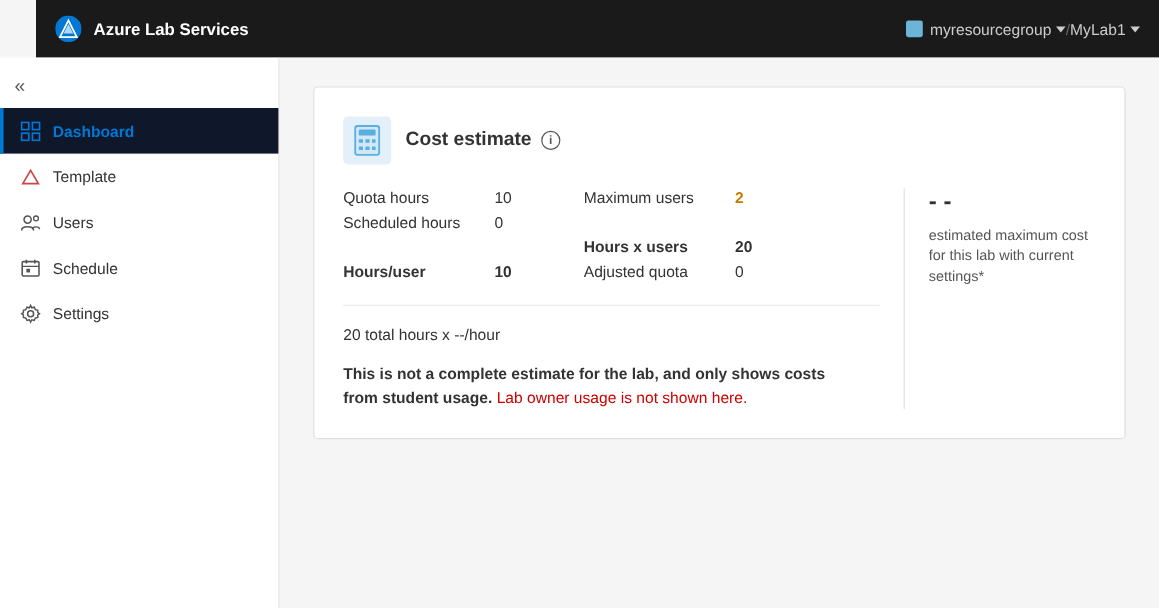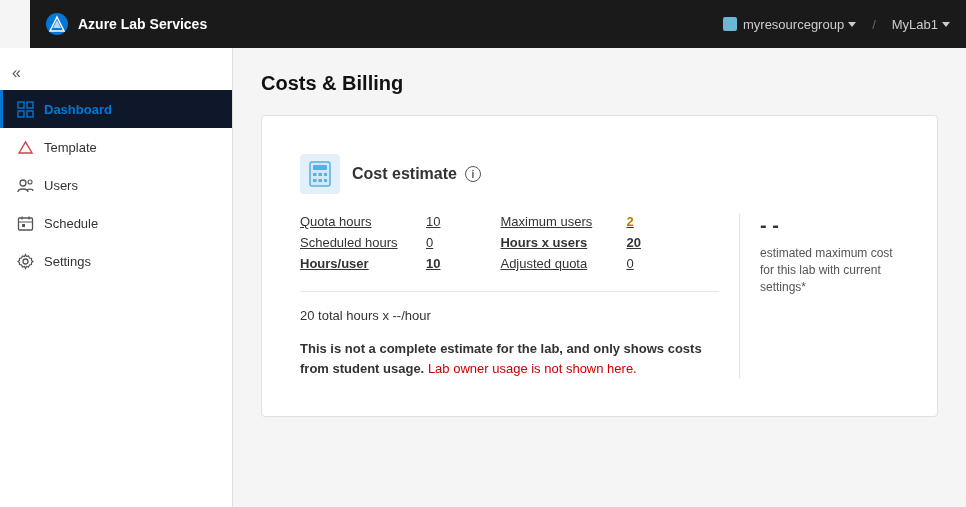--- a/index.html
+++ b/index.html
@@ -19,21 +19,21 @@
     .topnav-logo {
       display: flex;
       align-items: center;
       gap: 10px;
       font-size: 14px;
       font-weight: 600;
     }
     .topnav-breadcrumb {
       display: flex;
       align-items: center;
-      gap: 16px;
+      gap: 0;
       margin-left: auto;
       color: #ccc;
       font-size: 13px;
     }
     .topnav-breadcrumb .sep { color: #666; }
     .topnav-breadcrumb .crumb {
       display: flex; align-items: center; gap: 4px; cursor: pointer;
     }
     .chevron-down {
       display: inline-block;
@@ -114,21 +114,21 @@
       font-weight: 600;
       color: #111;
       margin-bottom: 20px;
     }
 
     
     .card {
       background: #fff;
       border: 1px solid #e0e0e0;
       border-radius: 4px;
-      padding: 38px;
+      padding: 24px;
       max-width: 700px;
     }
     .card-header {
       display: flex;
       align-items: center;
       gap: 12px;
       margin-bottom: 20px;
     }
     .card-header-icon {
       width: 40px; height: 40px;
@@ -154,21 +154,20 @@
       color: #555;
       cursor: pointer;
       flex-shrink: 0;
     }
 
     
     .data-grid {
       display: flex;
       gap: 60px;
       margin-bottom: 20px;
-      text-decoration: underline;
     }
     .data-col {
       display: flex;
       flex-direction: column;
       gap: 6px;
     }
     .data-row {
       display: flex;
       gap: 16px;
       align-items: baseline;
@@ -177,20 +176,21 @@
       color: #333;
       min-width: 110px;
       font-size: 13px;
     }
     .data-value {
       font-size: 13px;
       color: #333;
     }
     .data-value.bold {
       font-weight: 700;
+      margin-top: 20px;
     }
     .data-value.orange {
       color: #c47a00;
       font-weight: 600;
     }
 
     
     .card-main {
       display: flex;
       gap: 0;
@@ -339,21 +339,20 @@
         <svg width="17" height="17" viewBox="0 0 17 17" fill="none">
           <circle cx="8.5" cy="8.5" r="2.5" stroke="#555" stroke-width="1.3" fill="none"></circle>
           <path d="M8.5 1.5 L9.5 3.5 L11.5 3 L12.5 5 L14.5 5.5 L14.5 7.5 L16 8.5 L14.5 9.5 L14.5 11.5 L12.5 12 L11.5 14 L9.5 13.5 L8.5 15.5 L7.5 13.5 L5.5 14 L4.5 12 L2.5 11.5 L2.5 9.5 L1 8.5 L2.5 7.5 L2.5 5.5 L4.5 5 L5.5 3 L7.5 3.5 Z" stroke="#555" stroke-width="1.2" fill="none"></path>
         </svg>
       </span>
       <span>Settings</span>
     </div>
   </aside>
 
   <main class="content">
-    <h1 class="page-title">Costs &amp; Billing</h1>
 
     <div class="card">
       <div class="card-header">
         <div class="card-header-icon">
           <svg width="28" height="28" viewBox="0 0 28 28" fill="none">
             <rect x="4" y="2" width="20" height="24" rx="2" fill="#d0e8f8" stroke="#5aafe0" stroke-width="1.5"></rect>
             <rect x="7" y="5" width="14" height="5" rx="1" fill="#5aafe0"></rect>
             <rect x="7" y="13" width="3.5" height="3" rx="0.5" fill="#5aafe0"></rect>
             <rect x="12.5" y="13" width="3.5" height="3" rx="0.5" fill="#5aafe0"></rect>
             <rect x="18" y="13" width="3" height="3" rx="0.5" fill="#5aafe0"></rect>

